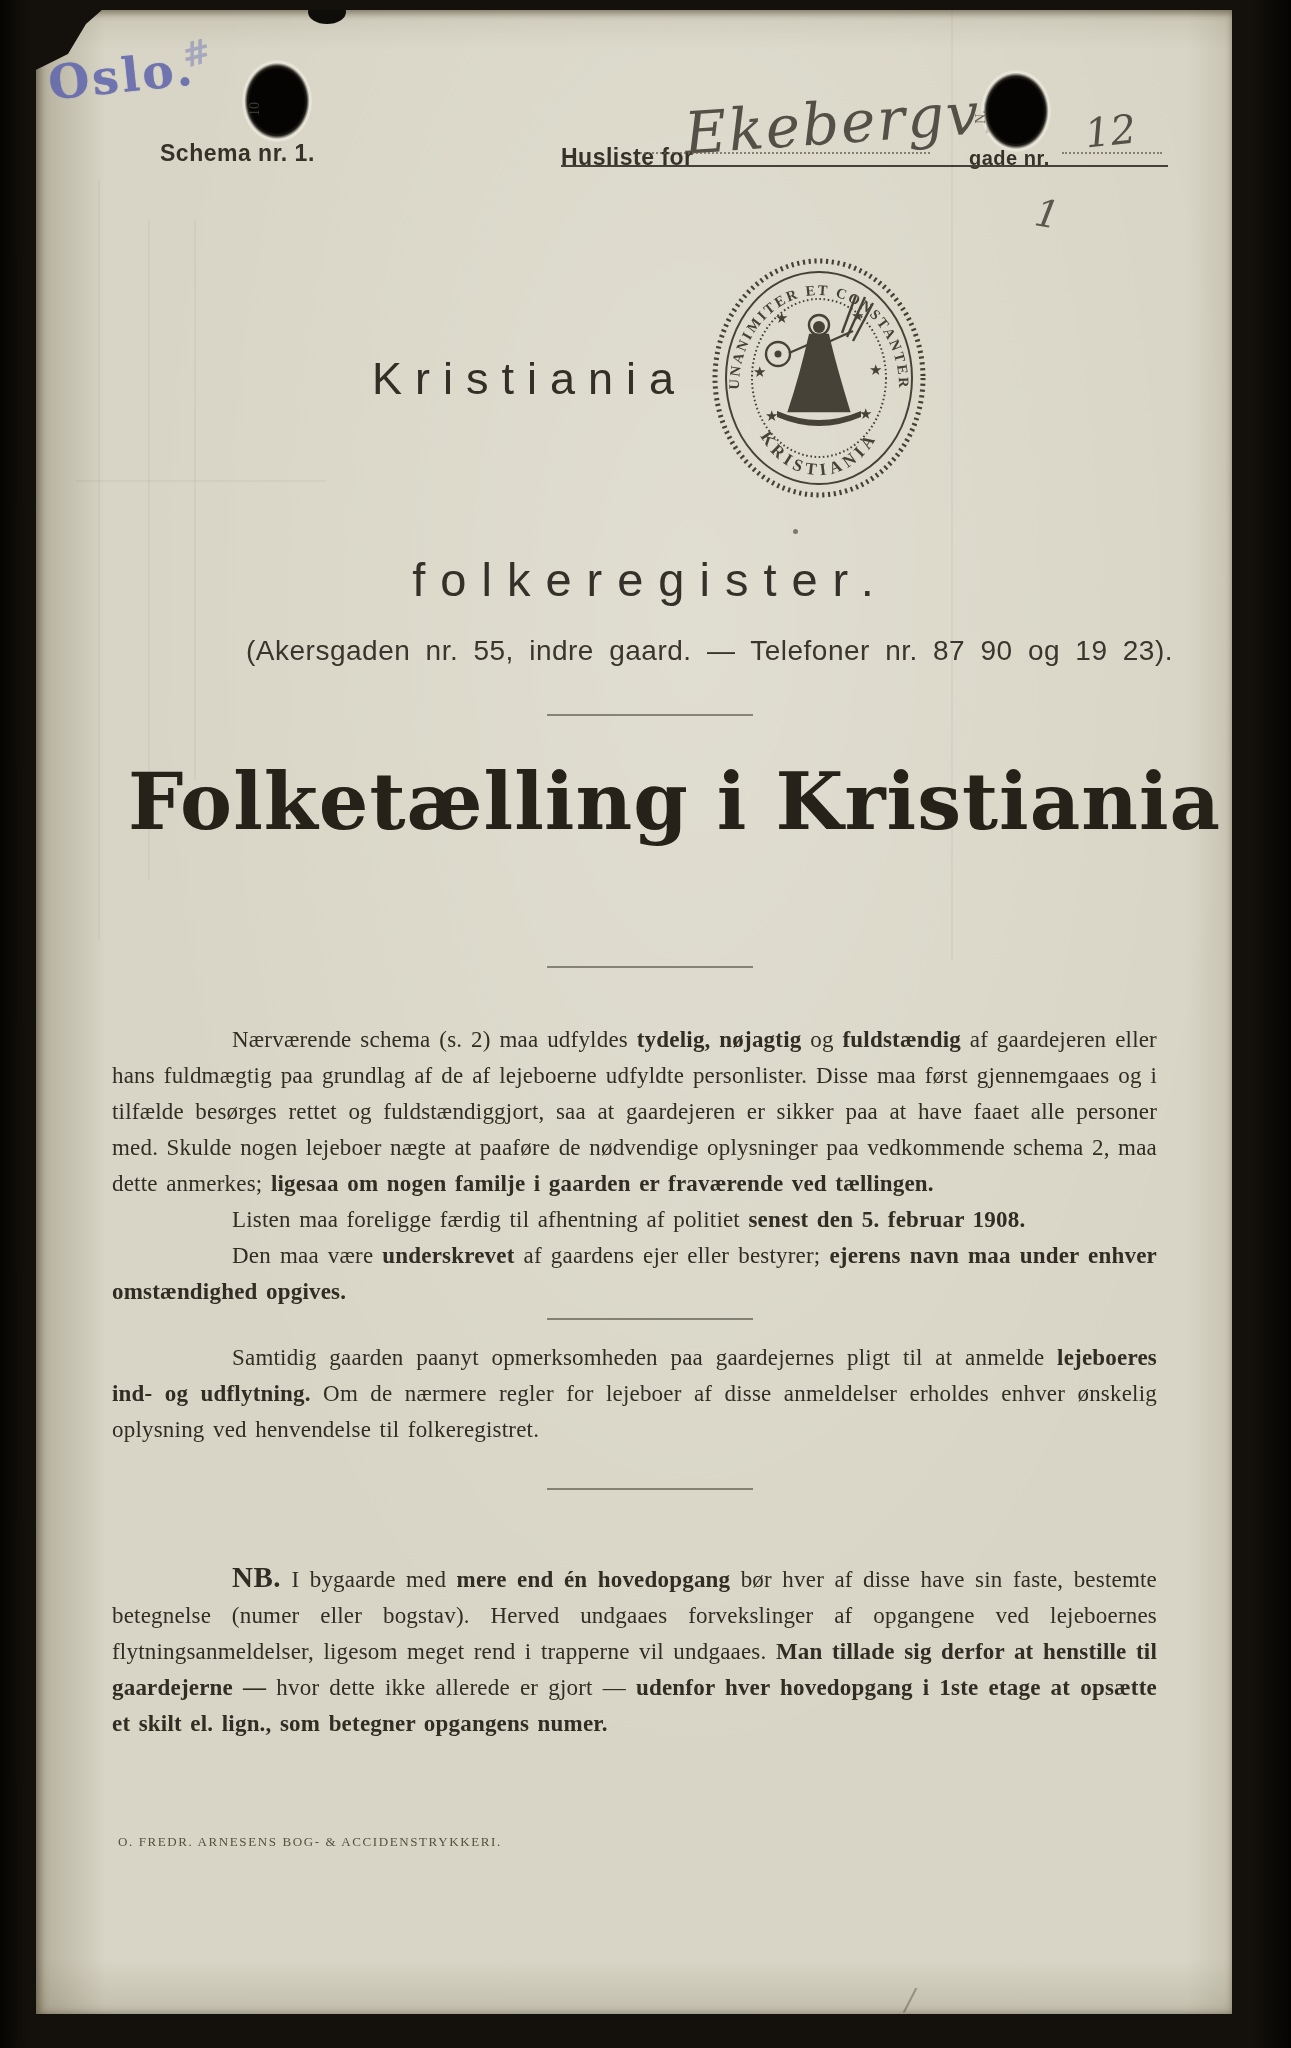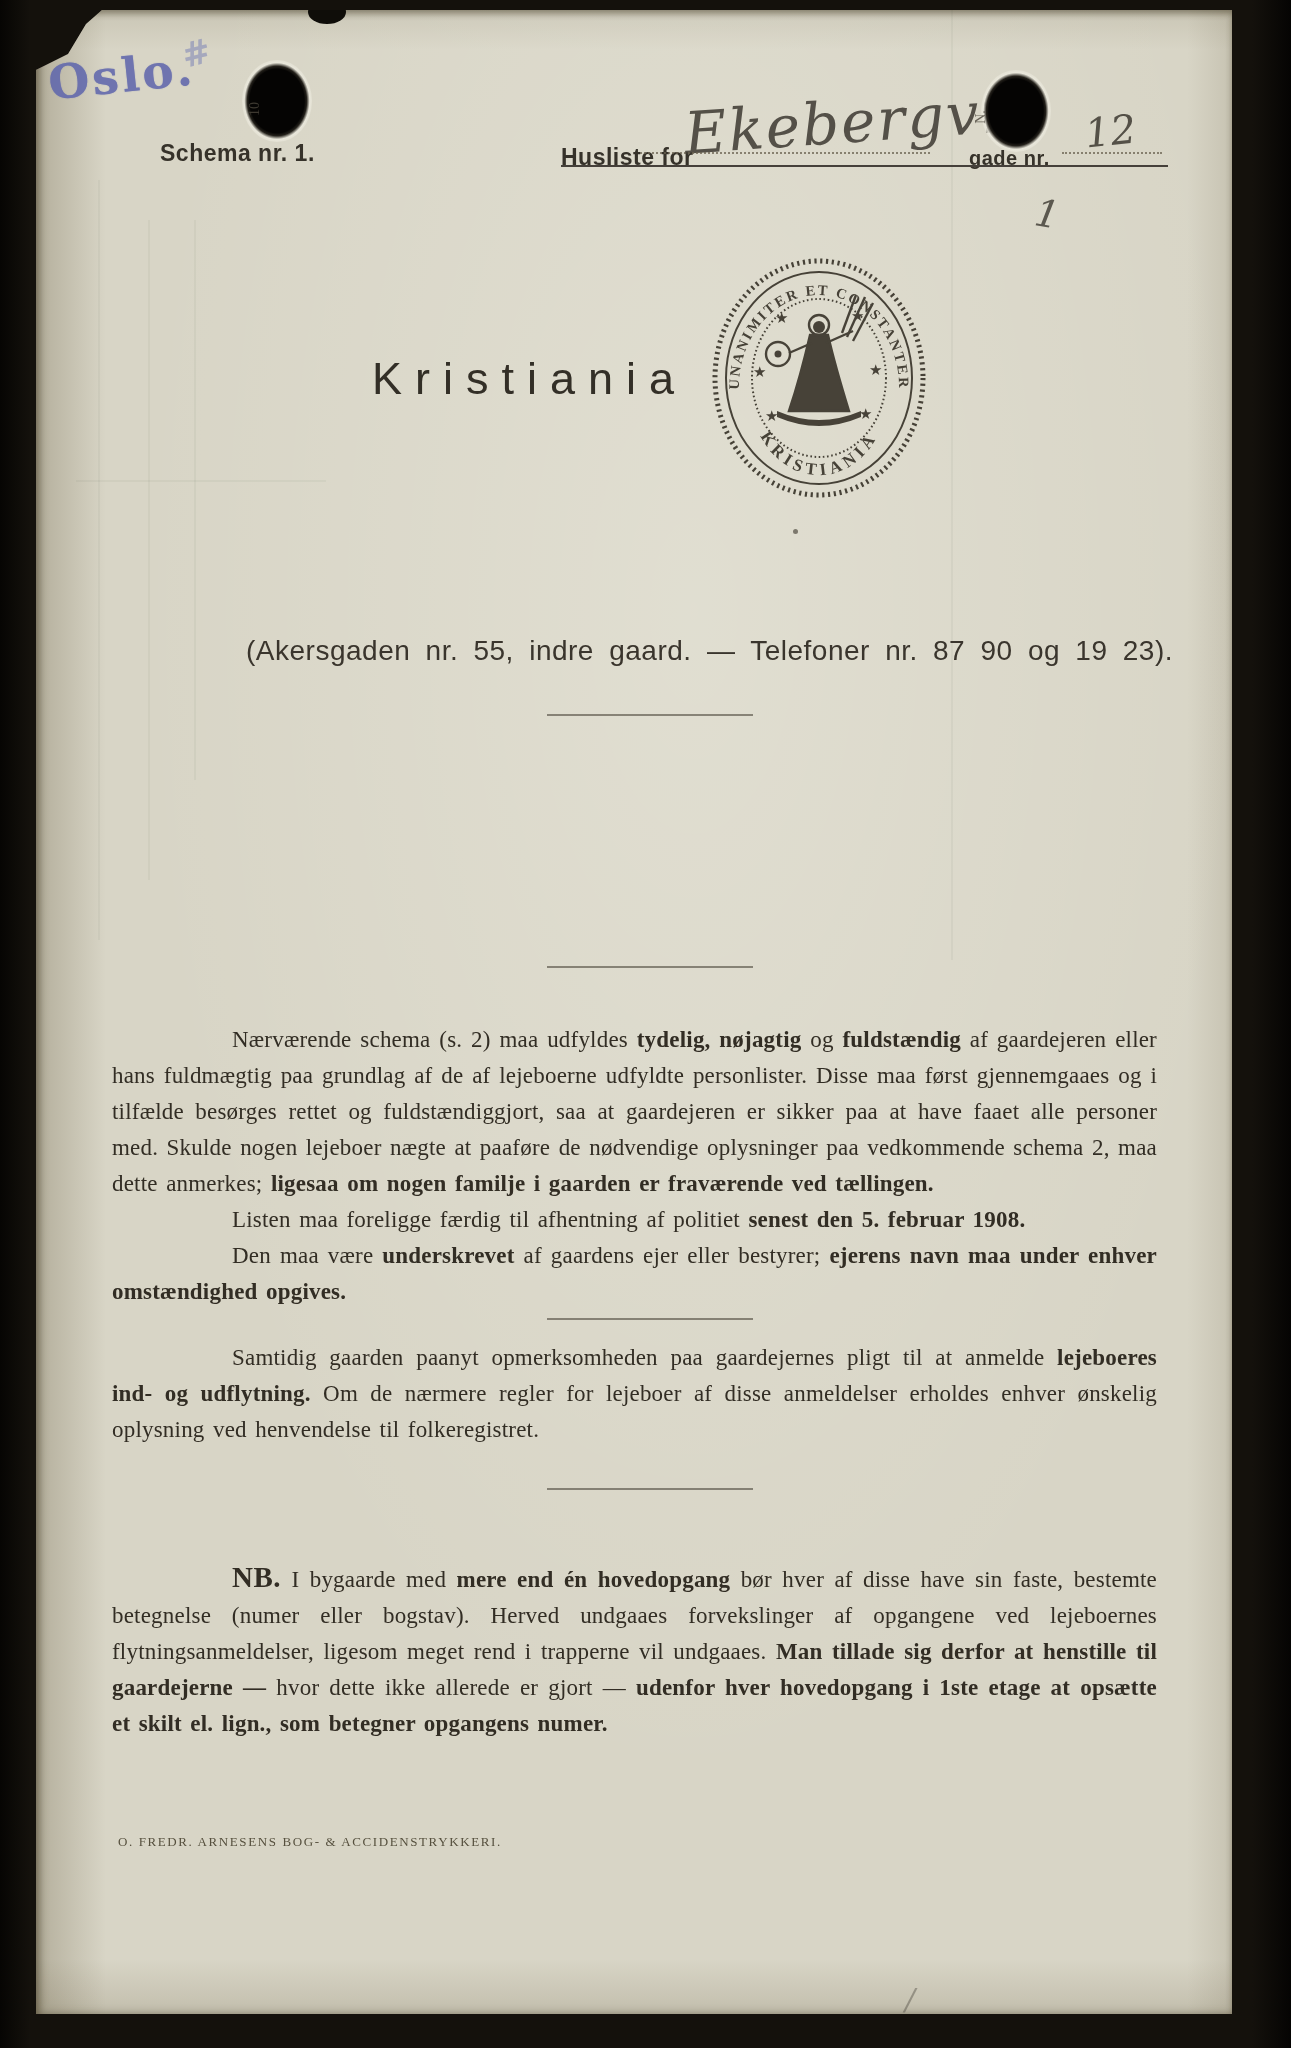--- a/index.html
+++ b/index.html
@@ -142,24 +142,26 @@
         <text x="160" y="122">★</text>
         <text x="66" y="70">★</text>
         <text x="142" y="68">★</text>
         <text x="56" y="168">★</text>
         <text x="150" y="166">★</text>
       </g>
     </svg>
   </div>
 
   <div class="ink-dot"></div>
+  <div class="headwrap register">folkeregister.</div>
   <div class="headwrap address">(Akersgaden nr. 55, indre gaard. — Telefoner nr. 87 90 og 19 23).</div>
 
   <div class="rule" style="top:704px;"></div>
 
+  <div class="headwrap main-title">Folketælling i Kristiania</div>
 
   <div class="rule" style="top:956px;"></div>
 
   <div class="bodycol" style="top:1012px;">
     <p><span>Nærværende schema (s. 2) maa udfyldes </span><span class="b">tydelig, nøjagtig</span><span> og </span><span class="b">fuldstændig</span><span> af gaardejeren eller hans fuldmægtig paa grundlag af de af lejeboerne udfyldte personlister.  Disse maa først gjennemgaaes og i tilfælde besørges rettet og fuldstændiggjort, saa at gaardejeren er sikker paa at have faaet alle personer med.  Skulde nogen lejeboer nægte at paaføre de nødvendige oplysninger paa vedkommende schema 2, maa dette anmerkes; </span><span class="b">ligesaa om nogen familje i gaarden er fraværende ved tællingen.</span></p>
     <p><span>Listen maa foreligge færdig til afhentning af politiet </span><span class="b">senest den 5. februar 1908.</span></p>
     <p><span>Den maa være </span><span class="b">underskrevet</span><span> af gaardens ejer eller bestyrer; </span><span class="b">ejerens navn maa under enhver omstændighed opgives.</span></p>
   </div>
 
   <div class="rule" style="top:1308px;"></div>

